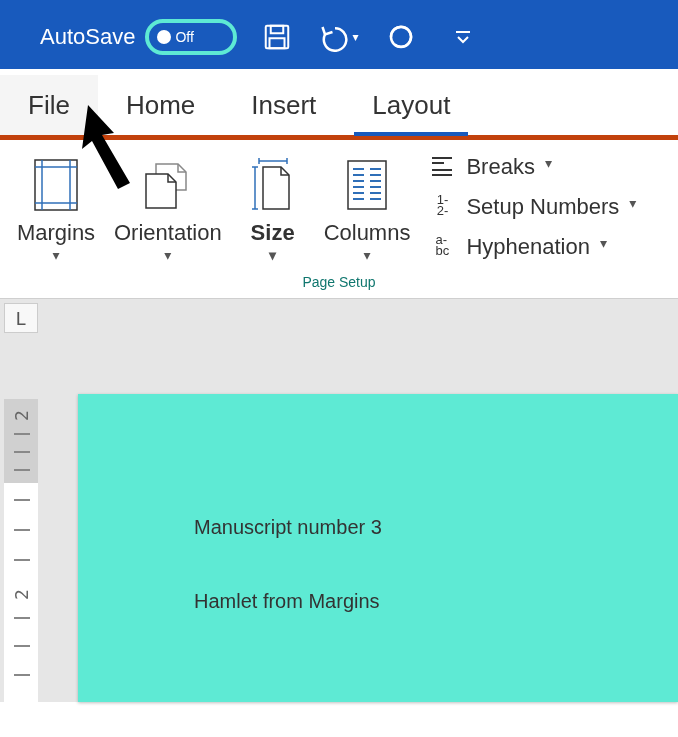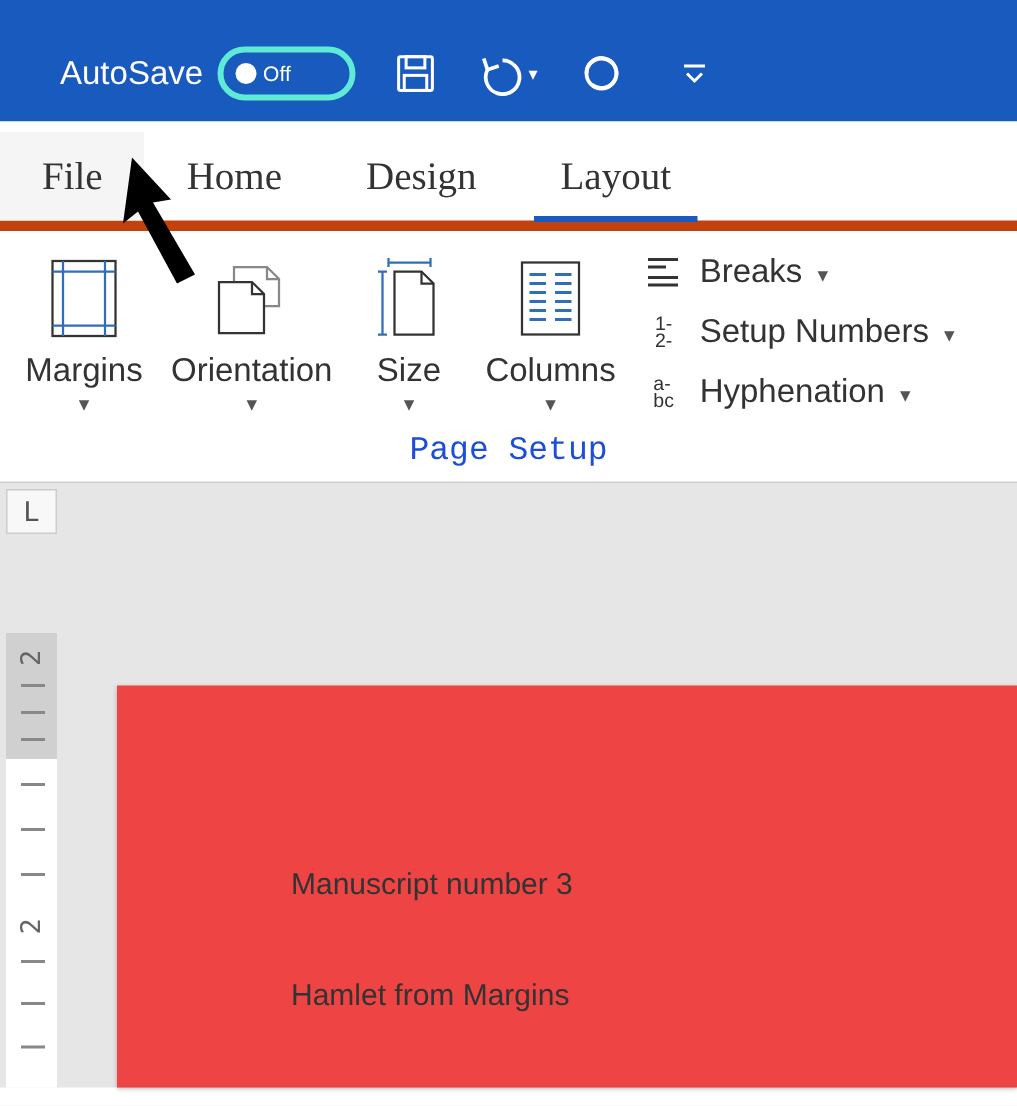--- a/index.html
+++ b/index.html
@@ -1,42 +1,42 @@
 <!DOCTYPE html>
 <html><head>
 <meta charset="utf-8">
 <style>
   html,body{margin:0;padding:0;font-family:"Segoe UI",Arial,sans-serif;background:#fff;width:678px;height:737px;overflow:hidden;}
-  .titlebar{background:#185abd;color:#fff;height:65px;display:flex;align-items:center;padding:16px 20px 0 40px;gap:18px;}
+  .titlebar{background:#185abd;color:#fff;height:65px;display:flex;align-items:center;padding:4px 20px 0 40px;gap:18px;}
   .autosave{font-size:22px;display:flex;align-items:center;gap:10px;}
   .toggle{width:68px;height:28px;border:4px solid #5eead4;border-radius:20px;display:flex;align-items:center;padding:0 8px;gap:4px;}
   .toggle-knob{width:14px;height:14px;border-radius:50%;background:#fff;}
   .toggle-text{font-size:14px;color:#fff;}
   .qat-btn{width:44px;height:44px;display:flex;align-items:center;justify-content:center;}
-  .tabs{height:66px;display:flex;align-items:flex-end;border-bottom:7px solid #c2410c;background:#fff;font-family:Liberation Serif, serif;}
+  .tabs{height:66px;display:flex;align-items:flex-end;border-bottom:5px solid #c2410c;background:#fff;}
   .tab{padding:15px 28px 14px 28px;font-size:26px;color:#333;cursor:pointer;position:relative;}
   .tab.file{background:#f5f5f5;}
   .tab.active{font-weight:400;}
   .tab.active::after{content:"";position:absolute;left:10px;right:10px;bottom:-1px;height:4px;background:#185abd;}
   .ribbon{background:#fff;padding:10px 10px 8px 10px;border-bottom:1px solid #cfcfcf;}
   .ribbon-row{display:flex;align-items:flex-start;gap:6px;}
   .big-btn{display:flex;flex-direction:column;align-items:center;justify-content:space-between;font-size:22px;color:#333;padding:0 6px 6px 6px;min-width:80px;}
   .big-btn .icon-box{height:70px;display:flex;align-items:center;justify-content:center;}
   .chev{font-size:14px;line-height:10px;margin-top:4px;color:#555;}
   .small-group{display:flex;flex-direction:column;gap:14px;padding:4px 4px 0 4px;}
-  .small-btn{display:flex;align-items:center;gap:8px;font-size:22px;color:#333;}
+  .small-btn{display:flex;align-items:flex-start;gap:8px;font-size:22px;color:#333;}
   .small-btn .sicon{width:32px;display:flex;align-items:center;justify-content:center;}
-  .group-label{text-align:center;font-size:22px;color:#1d4ed8;margin-top:8px;font-family:Liberation Mono, monospace;}
+  .group-label{text-align:center;font-size:14px;color:#0f766e;margin-top:8px;}
   .workspace{background:#e6e6e6;position:relative;height:403px;}
   .corner{position:absolute;top:4px;left:4px;width:32px;height:28px;background:#f8f8f8;border:1px solid #ccc;font-size:18px;font-family:Consolas,monospace;display:flex;align-items:center;justify-content:center;color:#555;}
   .vruler{position:absolute;left:4px;top:100px;width:34px;bottom:0;background:#fff;font-family:Consolas,monospace;font-size:18px;color:#666;}
   .vruler .mark{position:absolute;left:4px;width:26px;text-align:center;}
   .vruler .dash{position:absolute;left:10px;width:16px;height:2px;background:#888;}
   .vruler .shade{position:absolute;left:0;right:0;background:#d0d0d0;}
-  .page{position:absolute;left:78px;top:95px;right:0;bottom:0;background:#ef4444;box-shadow:0 1px 3px rgba(0,0,0,.25);margin-top:40px;}
+  .page{position:absolute;left:78px;top:95px;right:0;bottom:0;background:#5eead4;box-shadow:0 1px 3px rgba(0,0,0,.25);}
   .doc-text{position:absolute;font-size:20px;color:#333;font-family:"Segoe UI",Arial;}
   
   .cursor-arrow{position:absolute;top:105px;left:80px;pointer-events:none;}
   svg{display:block;}
 </style>
 </head>
 <body>
 
 <div class="titlebar">
   <div class="autosave">
@@ -72,21 +72,21 @@
     <svg width="20" height="20" viewBox="0 0 20 20">
       <line x1="3" y1="5" x2="17" y2="5" stroke="#fff" stroke-width="2"></line>
       <path d="M5 10 L10 15 L15 10" fill="none" stroke="#fff" stroke-width="2"></path>
     </svg>
   </div>
 </div>
 
 <div class="tabs">
   <div class="tab file">File</div>
   <div class="tab">Home</div>
-  <div class="tab">Design</div>
+  <div class="tab">Insert</div>
   <div class="tab active">Layout</div>
 </div>
 
 <div class="ribbon">
   <div class="ribbon-row">
 
     <div class="big-btn">
       <div class="icon-box">
         <svg width="50" height="58" viewBox="0 0 50 58">
           <rect x="4" y="4" width="42" height="50" fill="none" stroke="#333" stroke-width="1.5"></rect>
@@ -106,21 +106,21 @@
           <path d="M18 8 L40 8 L48 16 L48 34 L18 34 Z" fill="#fff" stroke="#888" stroke-width="1.5"></path>
           <path d="M40 8 L40 16 L48 16" fill="none" stroke="#888" stroke-width="1.5"></path>
           <path d="M8 18 L30 18 L38 26 L38 52 L8 52 Z" fill="#fff" stroke="#333" stroke-width="1.5"></path>
           <path d="M30 18 L30 26 L38 26" fill="none" stroke="#333" stroke-width="1.5"></path>
         </svg>
       </div>
       <span>Orientation</span>
       <span class="chev">▾</span>
     </div>
 
-    <div class="big-btn" style="min-width:66px;">
+    <div class="big-btn" style="min-width:66px;font-weight:bold;">
       <div class="icon-box">
         <svg width="48" height="60" viewBox="0 0 48 60">
           <line x1="10" y1="6" x2="38" y2="6" stroke="#2f6fb8" stroke-width="1.5"></line>
           <line x1="10" y1="3" x2="10" y2="9" stroke="#2f6fb8" stroke-width="1.5"></line>
           <line x1="38" y1="3" x2="38" y2="9" stroke="#2f6fb8" stroke-width="1.5"></line>
           <line x1="6" y1="12" x2="6" y2="54" stroke="#2f6fb8" stroke-width="1.5"></line>
           <line x1="3" y1="12" x2="9" y2="12" stroke="#2f6fb8" stroke-width="1.5"></line>
           <line x1="3" y1="54" x2="9" y2="54" stroke="#2f6fb8" stroke-width="1.5"></line>
           <path d="M14 12 L32 12 L40 20 L40 54 L14 54 Z" fill="#fff" stroke="#333" stroke-width="1.5"></path>
           <path d="M32 12 L32 20 L40 20" fill="none" stroke="#333" stroke-width="1.5"></path>

